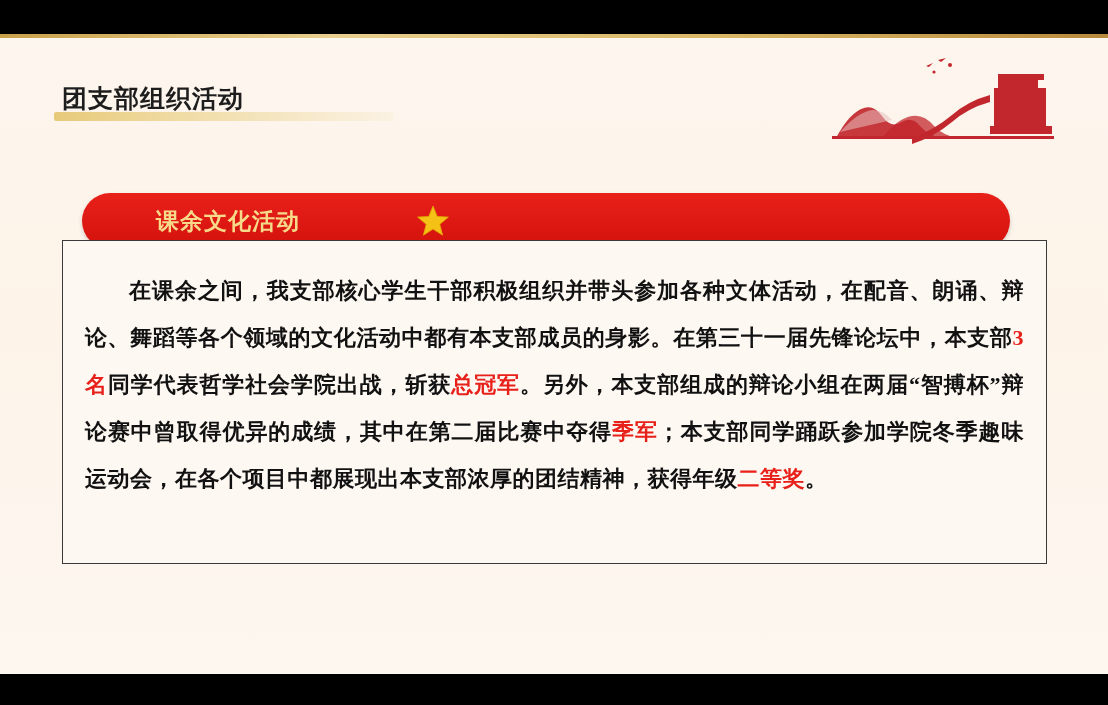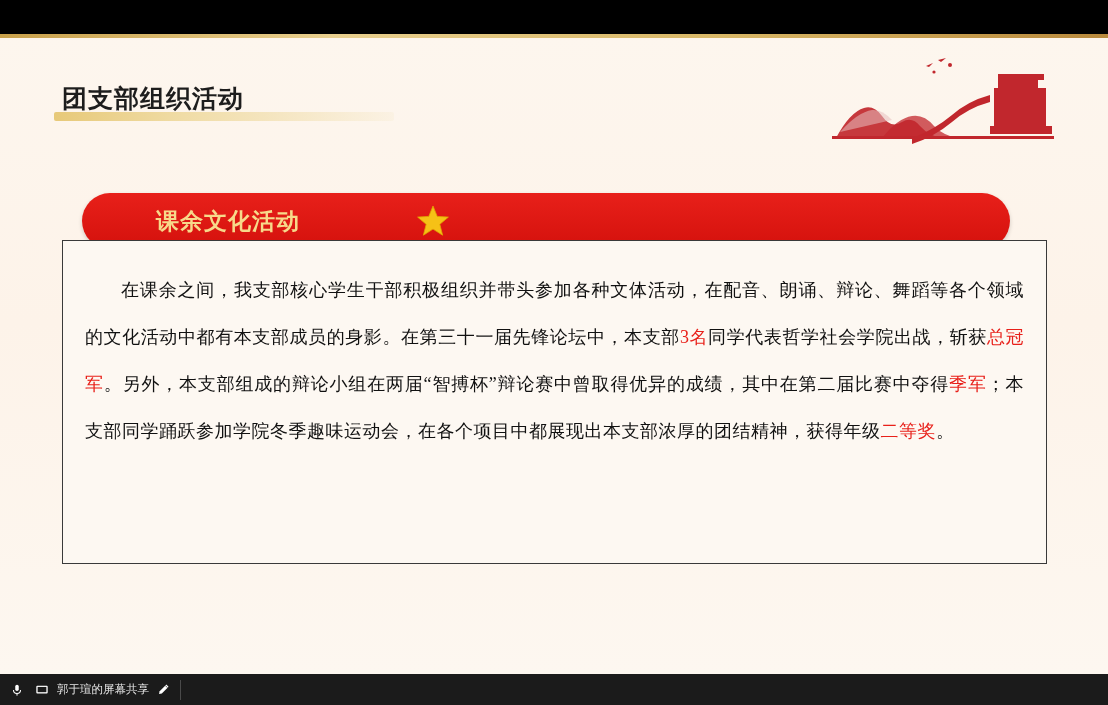--- a/index.html
+++ b/index.html
@@ -111,26 +111,27 @@
     width: 985px;
     height: 324px;
     border: 1px solid #3a3a3a;
     background: #fdf8f2;
     box-sizing: border-box;
   }
   .para {
     margin: 0;
     padding: 26px 22px 0 22px;
     font-family: "Liberation Serif", serif;
-    font-size: 18px;
+    font-size: 22px;
     line-height: 47px;
     color: #111111;
     text-align: justify;
     text-indent: 2em;
     letter-spacing: 0.5px;
+    font-weight: bold;
   }
   .hl {
     color: #e8201a;
   }
 
   
   #bottom-bar {
     position: absolute;
     left: 0;
     bottom: 0;
@@ -214,37 +215,14 @@
     </div>
 
     <div class="text-box">
       <p class="para">
         <span>在课余之间，我支部核心学生干部积极组织并带头参加各种文体活动，在配音、朗诵、辩论、舞蹈等各个领域的文化活动中都有本支部成员的身影。在第三十一届先锋论坛中，本支部</span><span class="hl">3名</span><span>同学代表哲学社会学院出战，斩获</span><span class="hl">总冠军</span><span>。另外，本支部组成的辩论小组在两届“智搏杯”辩论赛中曾取得优异的成绩，其中在第二届比赛中夺得</span><span class="hl">季军</span><span>；本支部同学踊跃参加学院冬季趣味运动会，在各个项目中都展现出本支部浓厚的团结精神，获得年级</span><span class="hl">二等奖</span><span>。</span>
       </p>
     </div>
 
   </div>
 
-  <div id="bottom-bar">
-    <span class="bb-icon">
-      <svg viewBox="0 0 16 16" width="14" height="14" xmlns="http://www.w3.org/2000/svg">
-        <rect x="6" y="2" width="4" height="7" rx="2" fill="#ffffff"></rect>
-        <path d="M4 8 a4 4 0 0 0 8 0" fill="none" stroke="#ffffff" stroke-width="1.2"></path>
-        <rect x="7.4" y="12" width="1.2" height="2.4" fill="#ffffff"></rect>
-      </svg>
-    </span>
-    <span class="bb-icon">
-      <svg viewBox="0 0 16 16" width="14" height="14" xmlns="http://www.w3.org/2000/svg">
-        <rect x="1.5" y="3" width="13" height="9" rx="1.2" fill="#ffffff"></rect>
-        <rect x="3" y="4.5" width="10" height="6" fill="#1b1b1b"></rect>
-      </svg>
-    </span>
-    <span class="bb-text">郭于瑄的屏幕共享</span>
-    <span class="bb-pencil">
-      <svg viewBox="0 0 16 16" width="13" height="13" xmlns="http://www.w3.org/2000/svg">
-        <path d="M11.5 1.8 l2.7 2.7 l-8.3 8.3 l-3.4 0.7 l0.7 -3.4 z" fill="#ffffff"></path>
-        <path d="M10.2 3.1 l2.7 2.7" stroke="#1b1b1b" stroke-width="0.9"></path>
-      </svg>
-    </span>
-    <span class="bb-divider"></span>
-  </div>
 
 </div>
 
 </body></html>

